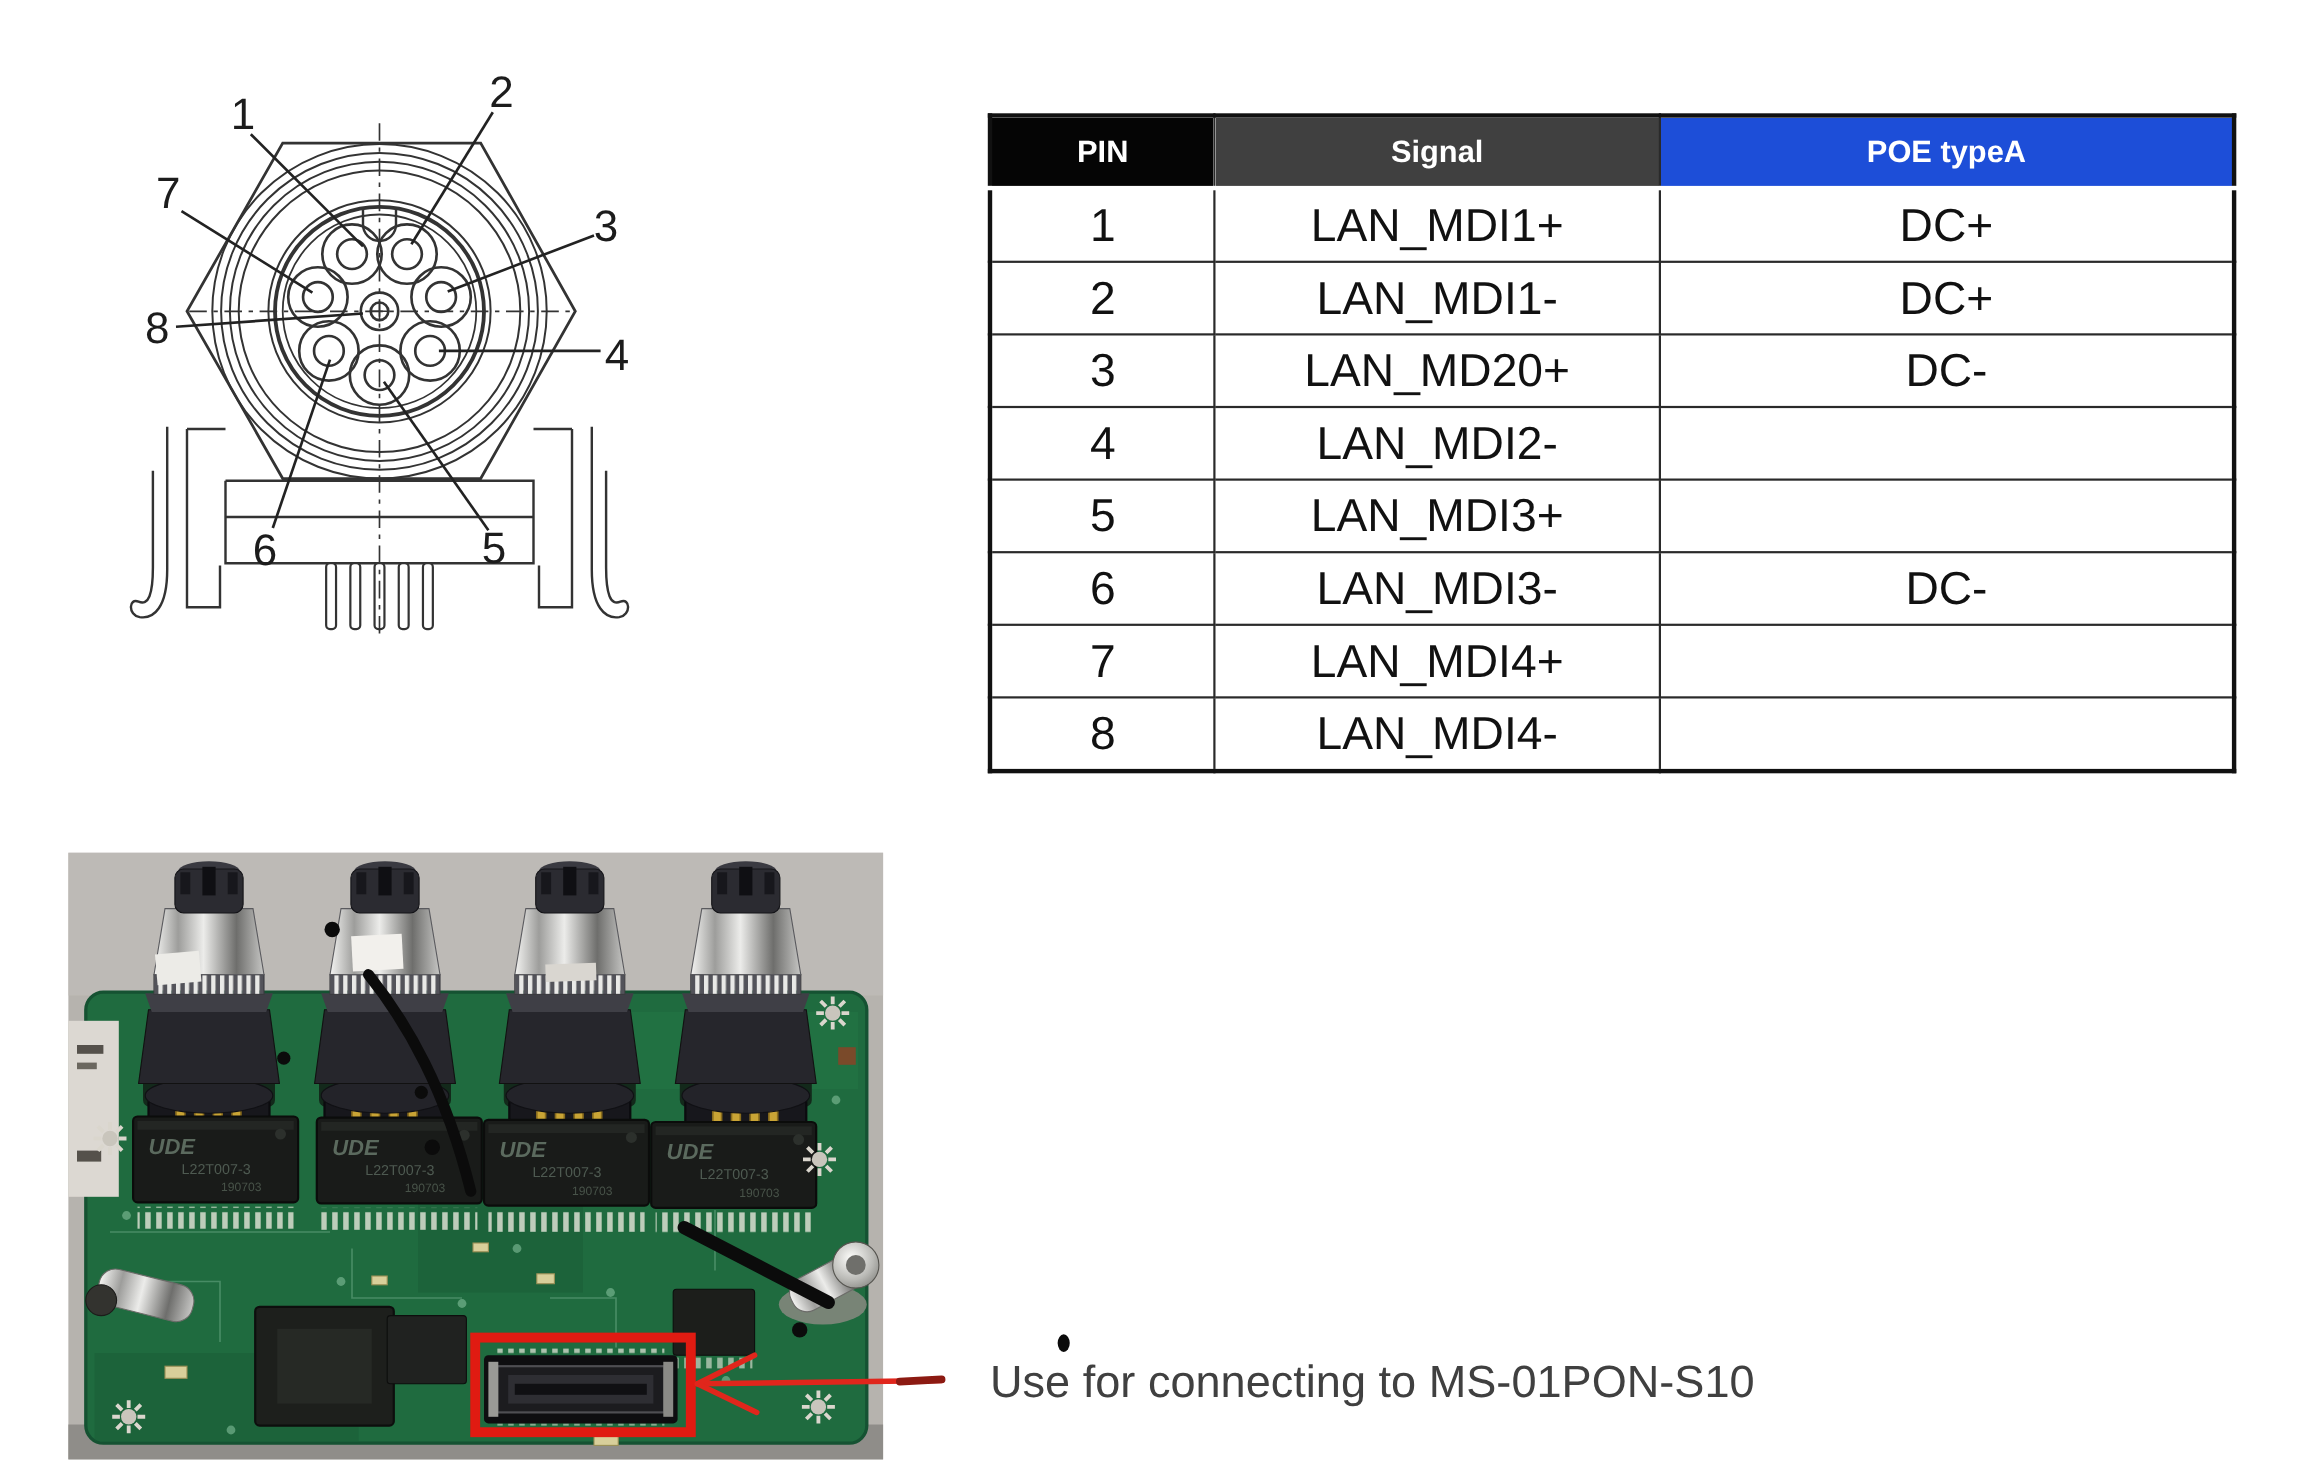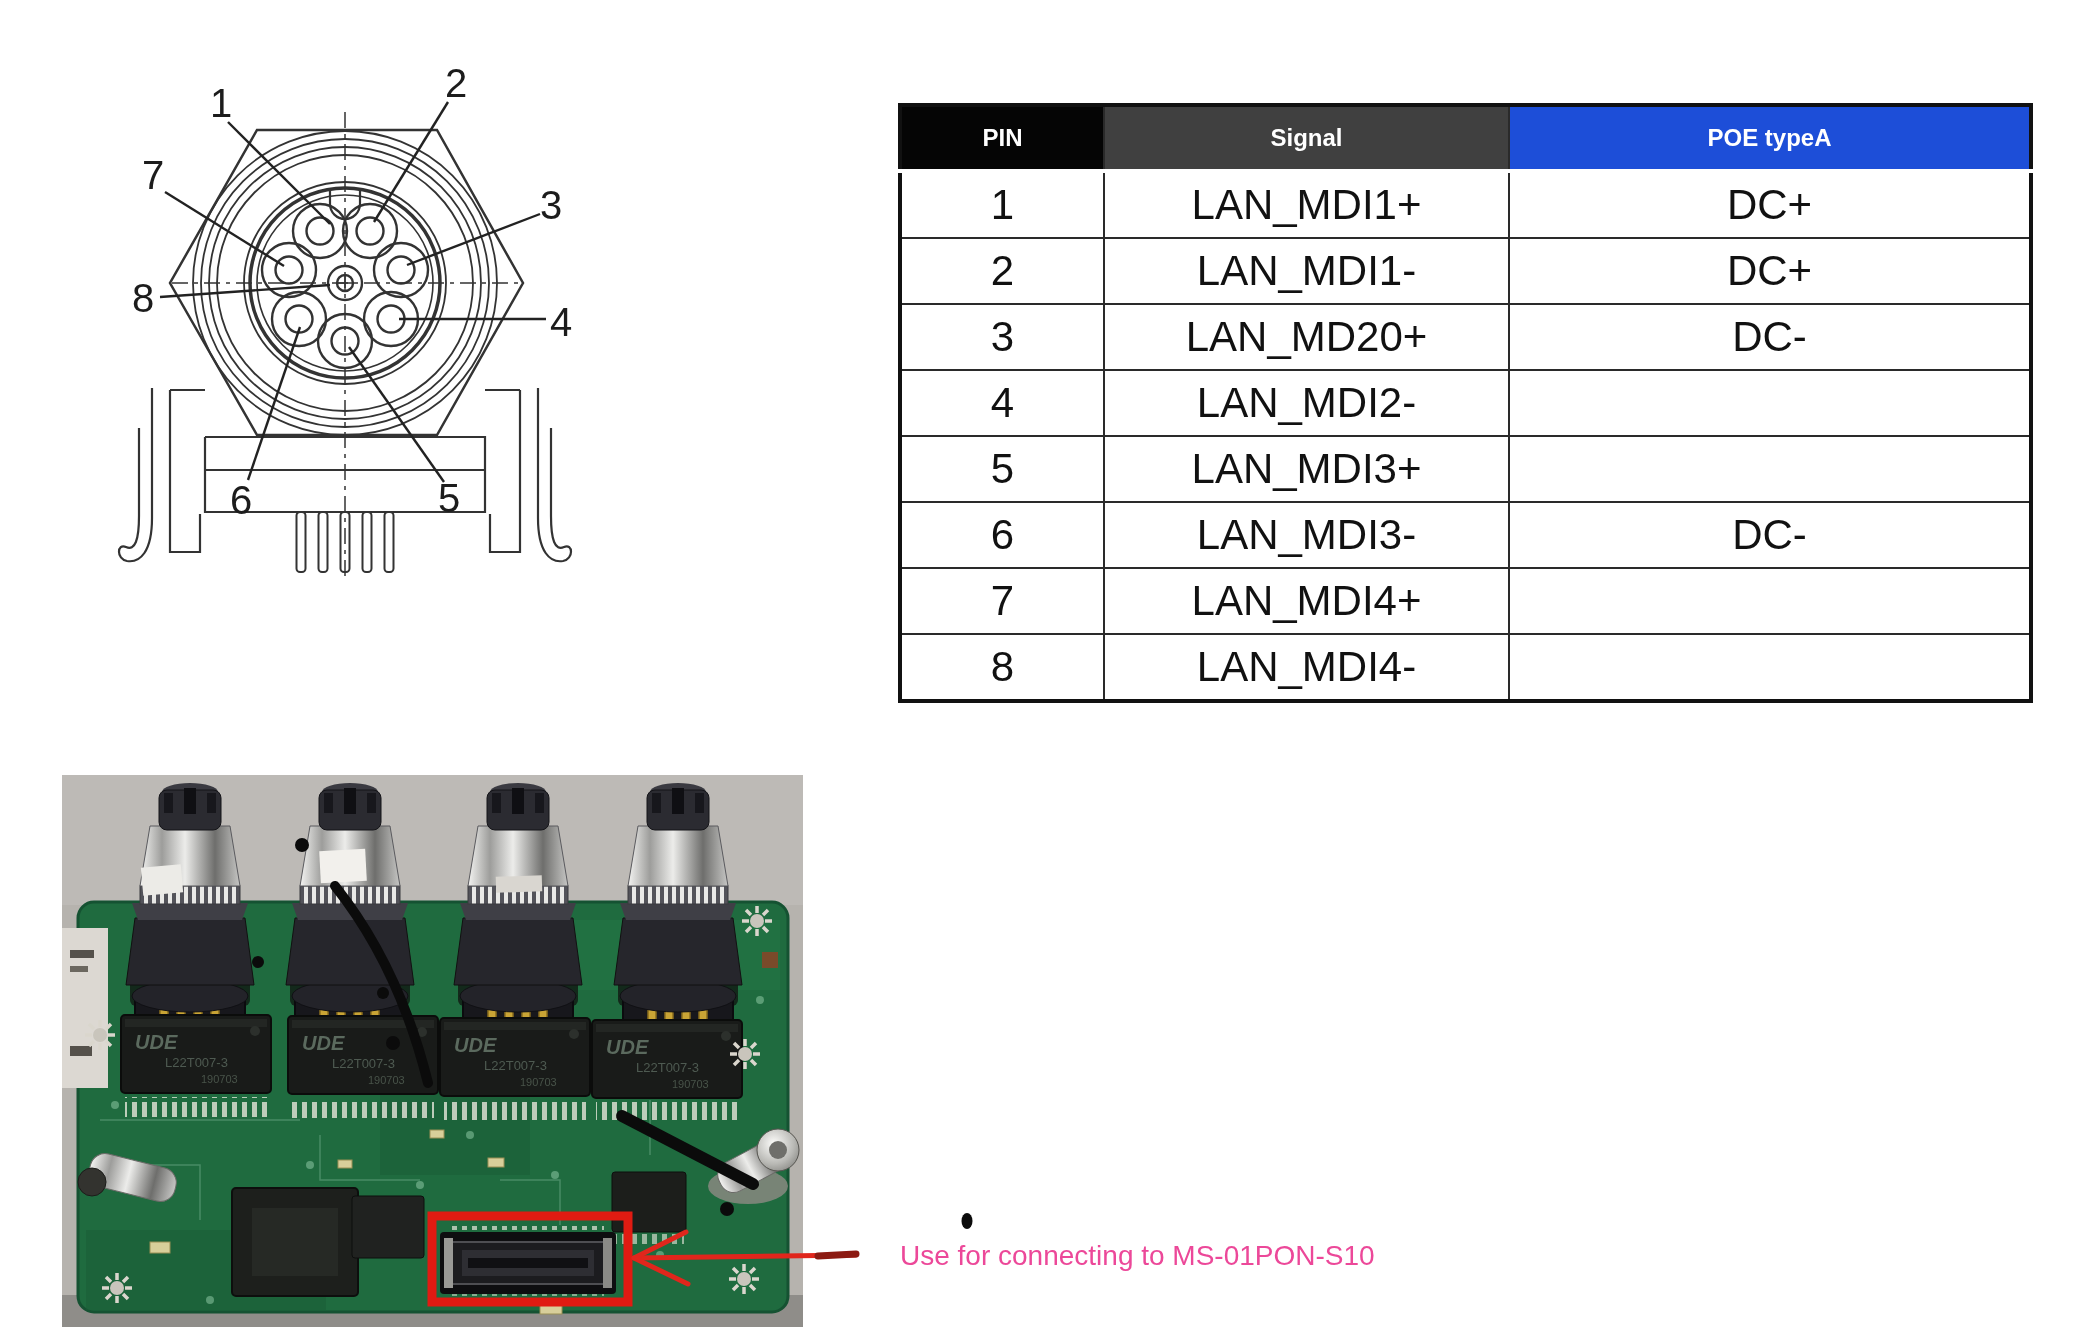--- a/index.html
+++ b/index.html
@@ -13,36 +13,36 @@
   #pin-table{
     position:absolute;left:898px;top:103px;width:1135px;
     border-collapse:collapse;table-layout:fixed;background:#fff;
     border:4px solid #111;
   }
   #pin-table th,#pin-table td{
     border:2px solid #2a2a2a;text-align:center;vertical-align:middle;
     overflow:hidden;white-space:nowrap;
   }
   #pin-table th{
-    height:60px;font-size:24px;font-weight:bold;color:#fff;
+    height:60px;font-size:28px;font-weight:bold;color:#fff;
     border-bottom:4px solid #fff;
     text-align:center;
   }
   #pin-table td{height:62px;font-size:42px;color:#111;font-weight:400;}
   #pin-table .col-pin{width:204px;}
   #pin-table .col-signal{width:405px;}
   #pin-table .col-poe{width:522px;}
   
   #photo-svg{position:absolute;left:62px;top:775px;}
   
   #overlay-svg{position:absolute;left:0;top:0;pointer-events:none;}
   
   #photo-caption{
-    position:absolute;left:900px;top:1231px;font-size:28px;line-height:50px;
-    color:#ec4899;letter-spacing:0px;
+    position:absolute;left:900px;top:1231px;font-size:41px;line-height:50px;
+    color:#404040;letter-spacing:0px;
   }
 </style>
 </head>
 <body>
 
 <svg id="diagram-svg" width="560" height="570" viewBox="60 20 560 570">
   <g fill="none" stroke="#333" stroke-width="2.5">
 
     <g stroke-width="2.2">
       <path d="M152,388 V518 C152,552 140,563 127,561 C116,559 117,543 126,547 C135,551 139,540 139,516 V428"></path>

